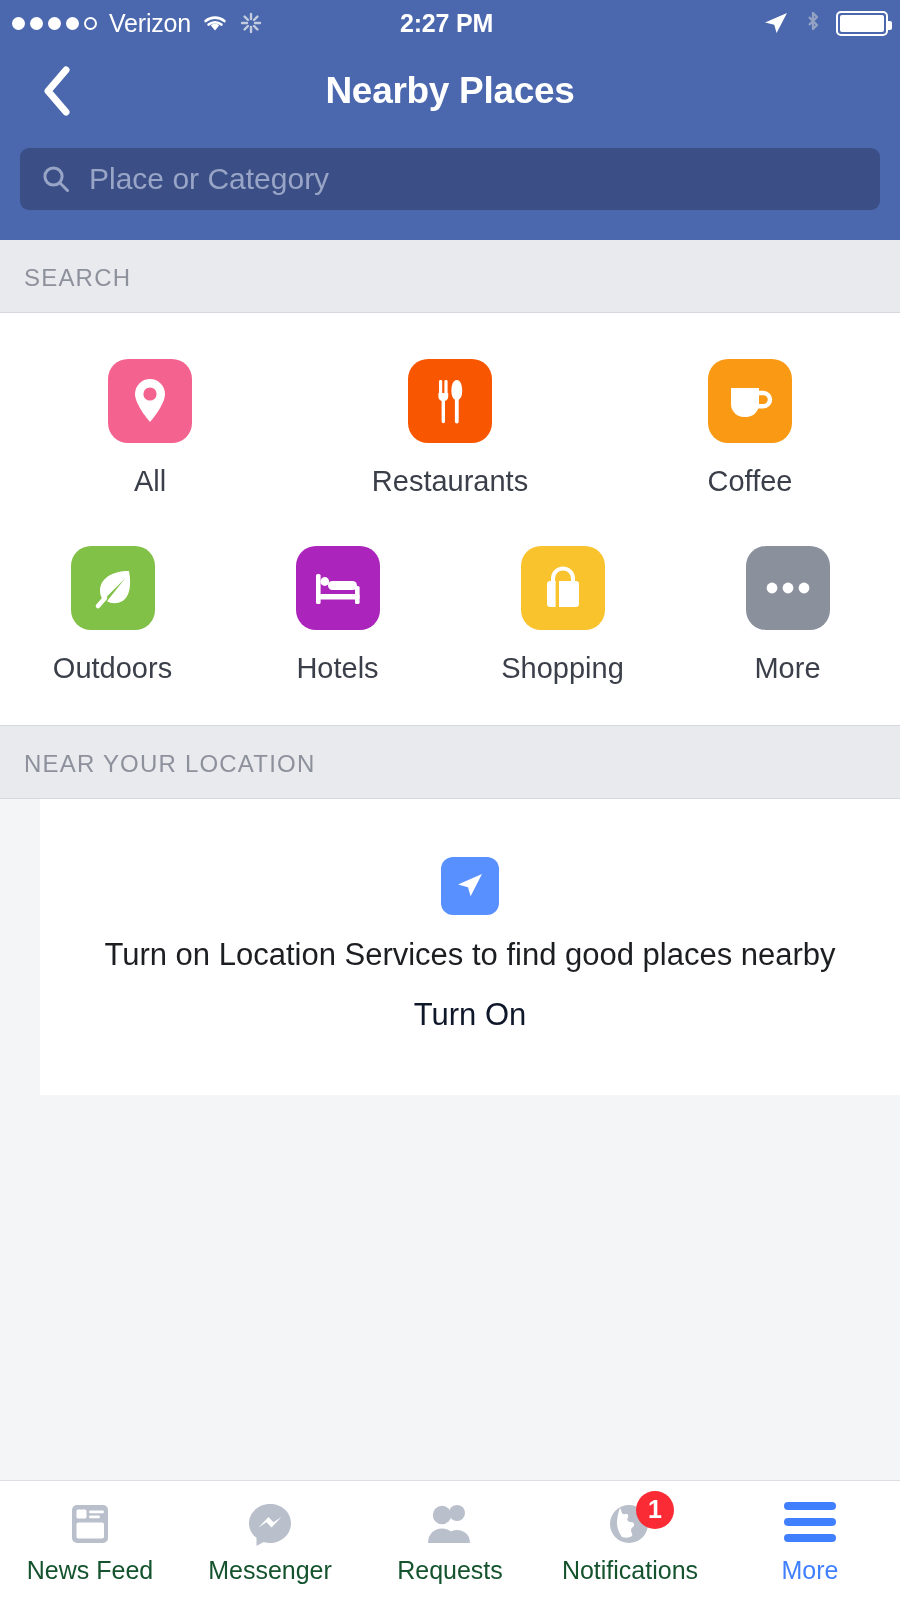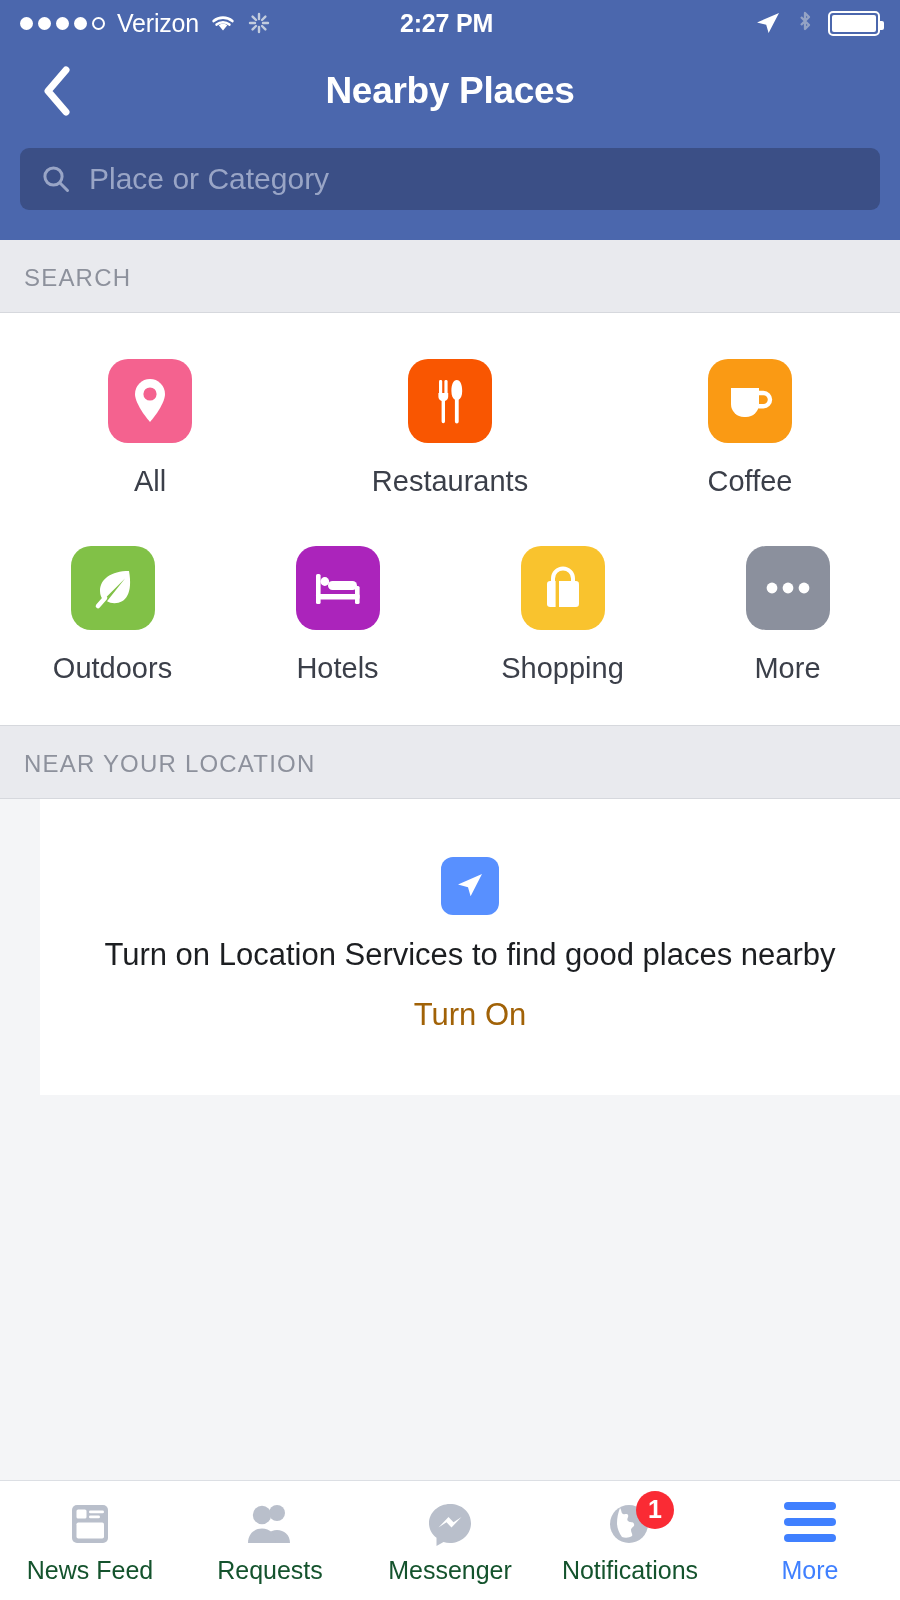--- a/index.html
+++ b/index.html
@@ -7,21 +7,21 @@
     width:900px; height:1600px;
     font-family:"Liberation Sans", sans-serif;
     background:#f4f5f7;
     overflow:hidden;
   }
   #app { width:900px; height:1600px; position:relative; display:flex; flex-direction:column; }
 
   
   .statusbar {
     height:46px; background:#4b67ad; color:#fff;
-    display:flex; align-items:center; padding:0 20px;
+    display:flex; align-items:center; padding:0 12px;
     font-size:25px; letter-spacing:-0.2px; position:relative; flex:none;
   }
   .sb-left { display:flex; align-items:center; gap:9px; }
   .dots { display:flex; align-items:center; gap:5px; }
   .dot { width:13px; height:13px; border-radius:50%; background:#fff; }
   .dot.open { background:transparent; border:2px solid #fff; }
   .carrier { font-size:25px; margin-left:3px; }
   .sb-center {
     position:absolute; left:0; right:7px; text-align:center;
     font-size:25px; font-weight:bold; pointer-events:none;
@@ -86,21 +86,21 @@
   .loc-card {
     background:#fff; padding:58px 60px 62px 60px;
     text-align:center; flex:none;margin-left:40px;
   }
   .loc-icon {
     width:58px; height:58px; border-radius:12px; background:#5890ff;
     margin:0 auto 20px auto; display:flex; align-items:center; justify-content:center;
   }
   .loc-text { font-size:31px; color:#1c1e21; line-height:1.28; }
   .loc-action {
-    margin-top:22px; font-size:31px; color:#a16207; cursor:pointer; display:inline-block;
+    margin-top:22px; font-size:31px; color:#0f172a; cursor:pointer; display:inline-block;
   }
 
   .filler { flex:1; background:#f4f5f7; }
 
   
   .tabbar {
     background:#fff; border-top:1px solid #dcdfe4;
     height:120px; display:flex; align-items:center; flex:none;
   }
   .tab {
@@ -303,45 +303,45 @@
           <rect x="24" y="9.5" width="15" height="2.8" rx="1.4" fill="#fff"></rect>
           <rect x="24" y="14.5" width="11" height="2.8" rx="1.4" fill="#fff"></rect>
           <rect x="11.5" y="21.5" width="27.5" height="16" rx="1.8" fill="#fff"></rect>
         </svg>
       </div>
       <div class="tab-label">News Feed</div>
     </div>
 
     <div class="tab">
       <div class="tab-ico">
+        <svg width="48" height="46" viewBox="0 0 48 46">
+          <path d="M24 3C12.4 3 3 11.6 3 22.2c0 5.9 2.9 11.2 7.5 14.6V45l7-3.9c2 .6 4.2.9 6.5.9 11.6 0 21-8.6 21-19.8S35.6 3 24 3z" fill="#b9bfcb"></path>
+          <path d="M12.5 26.5l10-10.5 5 5.2 8-5.2-10 10.5-5-5.2z" fill="#fff"></path>
+        </svg>
+      </div>
+      <div class="tab-label">Messenger</div>
+    </div>
+
+    <div class="tab">
+      <div class="tab-ico">
         <svg width="52" height="46" viewBox="0 0 52 46">
           <g fill="#b9bfcb">
             <circle cx="33" cy="12" r="8"></circle>
             <path d="M20 42c0-8 6-13 13-13s13 5 13 13z"></path>
             <circle cx="18" cy="14" r="9.2"></circle>
             <path d="M4 42c0-9 6.4-14.4 14-14.4S32 33 32 42z"></path>
           </g>
         </svg>
       </div>
       <div class="tab-label">Requests</div>
     </div>
 
     <div class="tab">
       <div class="tab-ico">
         <svg width="48" height="46" viewBox="0 0 48 46">
-          <path d="M24 3C12.4 3 3 11.6 3 22.2c0 5.9 2.9 11.2 7.5 14.6V45l7-3.9c2 .6 4.2.9 6.5.9 11.6 0 21-8.6 21-19.8S35.6 3 24 3z" fill="#b9bfcb"></path>
-          <path d="M12.5 26.5l10-10.5 5 5.2 8-5.2-10 10.5-5-5.2z" fill="#fff"></path>
-        </svg>
-      </div>
-      <div class="tab-label">Messenger</div>
-    </div>
-
-    <div class="tab">
-      <div class="tab-ico">
-        <svg width="48" height="46" viewBox="0 0 48 46">
           <circle cx="23" cy="23" r="19" fill="#b9bfcb"></circle>
           <path d="M14 7c2 3 1 5 3 6s4-1 5 1-2 4 0 6 5 0 6 3-3 3-3 6 2 4 1 6c-3 2-7 2-10 1-3-4-5-9-5-14 0-5 1-10 3-15z" fill="#fff"></path>
           <path d="M32 9c3 2 5 5 6 9-2 1-4 0-5-2s-2-5-1-7z" fill="#fff"></path>
         </svg>
         <span class="badge">1</span>
       </div>
       <div class="tab-label">Notifications</div>
     </div>
 
     <div class="tab active">

